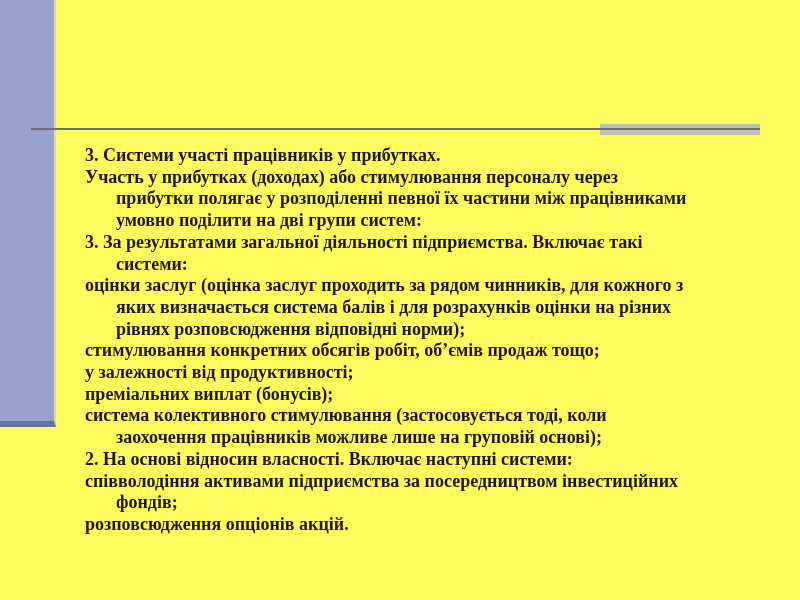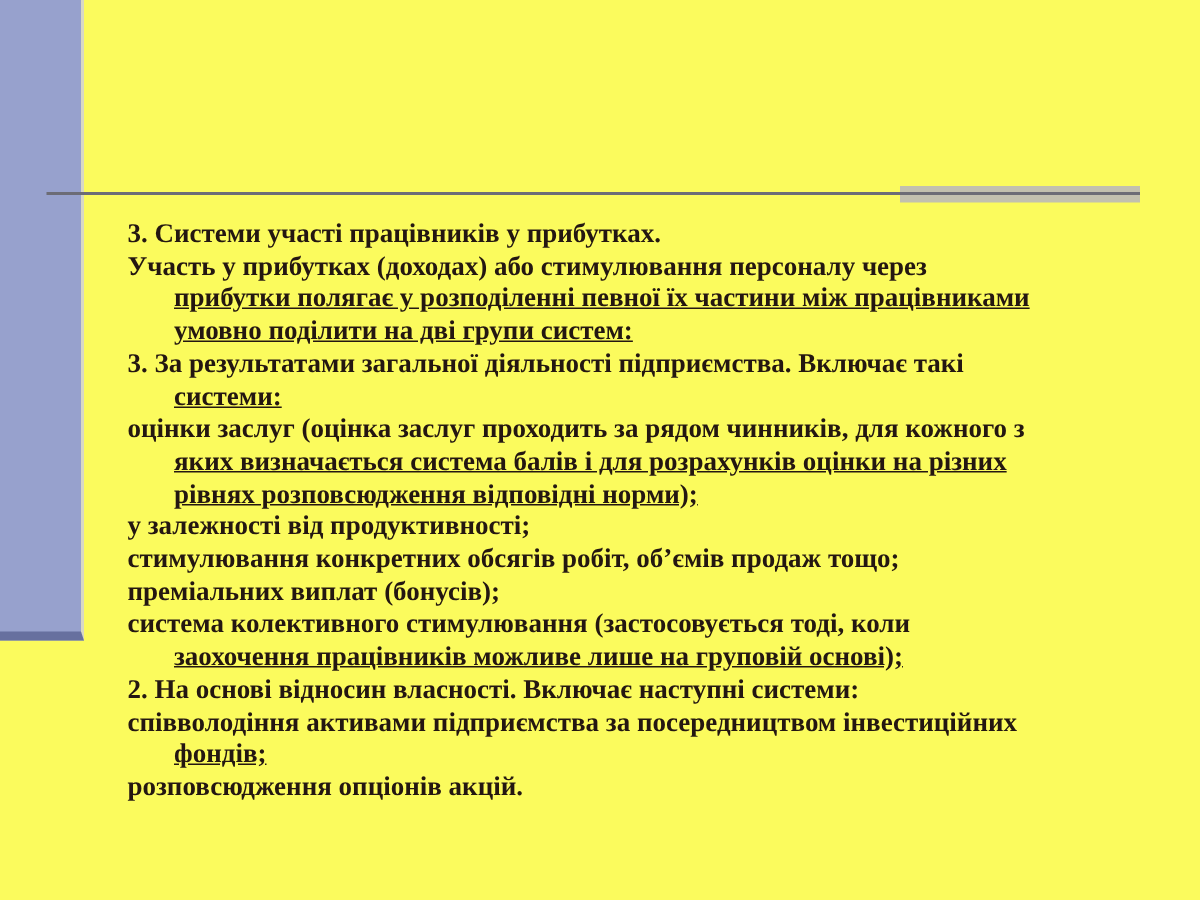--- a/index.html
+++ b/index.html
@@ -33,21 +33,21 @@
   .text {
     position: absolute; left: 85px; top: 145px;
     width: 700px;
     color: var(--text, #241711);
     font-size: 18px;
     font-weight: bold;
     line-height: 21.7px;
   }
   .para { margin: 0; }
   .line { white-space: nowrap; }
-  .line.cont { margin-left: 31px; text-decoration: underline; }
+  .line.cont { margin-left: 31px; }
 </style>
 </head>
 <body>
 
 <div class="slide">
   <div class="sidebar"></div>
   <div class="band"></div>
   <div class="rule"></div>
   <div class="text">
       <div class="para">
@@ -61,24 +61,24 @@
       <div class="para">
         <div class="line">3. За результатами загальної діяльності підприємства. Включає такі</div>
         <div class="line cont">системи:</div>
       </div>
       <div class="para">
         <div class="line">оцінки заслуг (оцінка заслуг проходить за рядом чинників, для кожного з</div>
         <div class="line cont">яких визначається система балів і для розрахунків оцінки на різних</div>
         <div class="line cont">рівнях розповсюдження відповідні норми);</div>
       </div>
       <div class="para">
-        <div class="line">у залежності від продуктивності;</div>
+        <div class="line">стимулювання конкретних обсягів робіт, об’ємів продаж тощо;</div>
       </div>
       <div class="para">
-        <div class="line">стимулювання конкретних обсягів робіт, об’ємів продаж тощо;</div>
+        <div class="line">у залежності від продуктивності;</div>
       </div>
       <div class="para">
         <div class="line">преміальних виплат (бонусів);</div>
       </div>
       <div class="para">
         <div class="line">система колективного стимулювання (застосовується тоді, коли</div>
         <div class="line cont">заохочення працівників можливе лише на груповій основі);</div>
       </div>
       <div class="para">
         <div class="line">2. На основі відносин власності. Включає наступні системи:</div>

